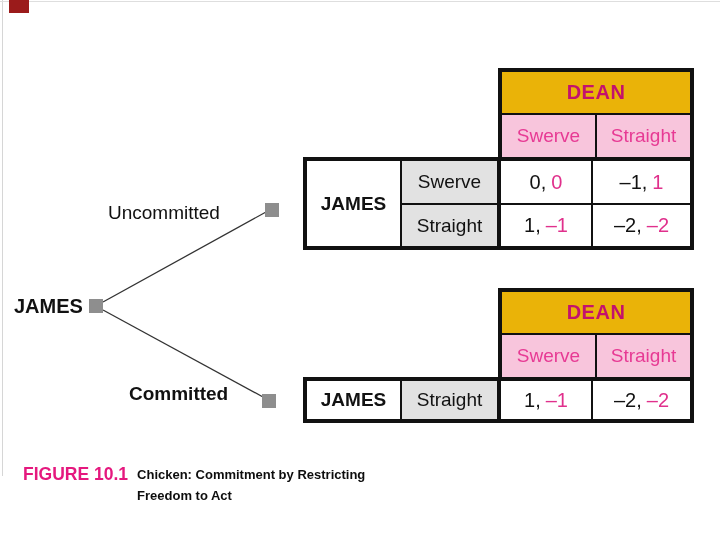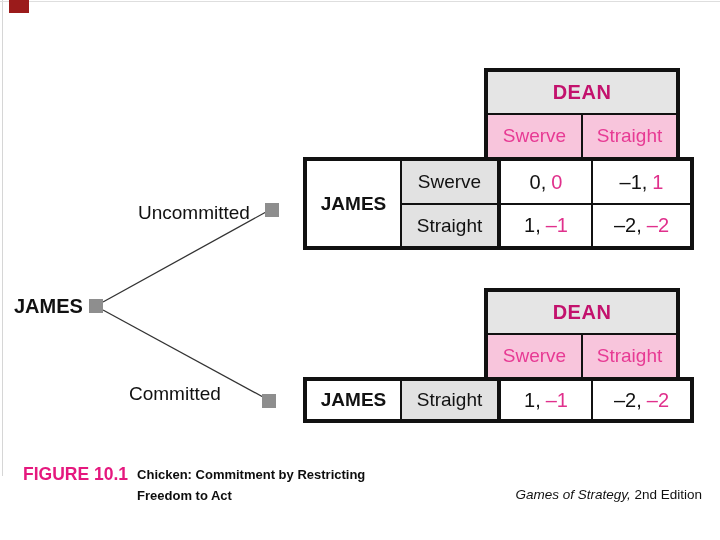--- a/index.html
+++ b/index.html
@@ -13,27 +13,27 @@
   .accent    { position:absolute; left:9px; top:0; width:20px; height:13px; background:#9b1b1b; }
 
   
   .tree-svg  { position:absolute; left:0; top:0; width:720px; height:540px; }
   .node { position:absolute; width:14px; height:14px; background:#8e8e8e; }
   .node-root { left:89px;  top:299px; }
   .node-up   { left:265px; top:203px; }
   .node-down { left:262px; top:394px; }
   .tree-label { position:absolute; font-size:19px; line-height:24px; color:#111; }
   .lbl-root   { left:14px;  top:294px; font-size:20px; font-weight:bold; }
-  .lbl-up     { left:138px; top:201px; }
-  .lbl-down   { left:129px; top:382px; }
+  .lbl-up     { left:108px; top:201px; }
+  .lbl-down   { left:129px; top:382px;font-weight:bold; }
 
   
   .pm-header {
-    position:absolute; left:484px; width:196px; height:89px;
-    border:4px solid #111; border-bottom:none; background:#e5e5e5; box-sizing:border-box;
+    position:absolute; left:498px; width:196px; height:89px;
+    border:4px solid #111; border-bottom:none; background:#eab308; box-sizing:border-box;
   }
   .pm-header.top    { top:68px; }
   .pm-header.bottom { top:288px; }
   .dean-row {
     height:41px; display:flex; align-items:center; justify-content:center;
     border-bottom:2px solid #111; font-weight:bold; font-size:20px; color:#c3126d;
     letter-spacing:0.5px;
   }
   .strat-row { display:flex; height:42px; }
   .strat-cell {
@@ -141,18 +141,15 @@
 
   <div class="caption">
     <span class="fig-label">FIGURE 10.1</span>
     <span class="fig-title">
       <div>Chicken: Commitment by Restricting</div>
       <div>Freedom to Act</div>
     </span>
   </div>
 
   <div class="credits">
-    <div class="book">
-      <span class="it">Games of Strategy,</span><span> 2nd Edition</span>
-    </div>
   </div>
 
 </div>
 
 </body></html>

